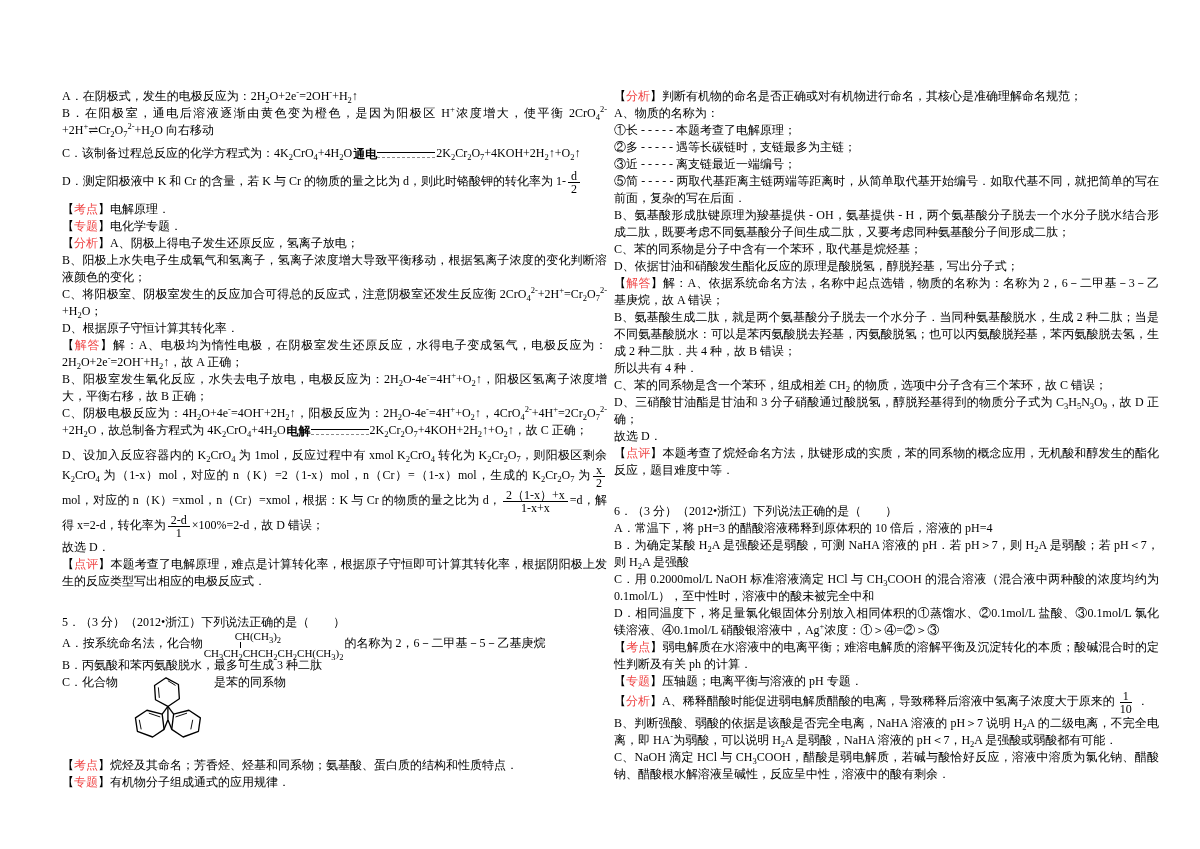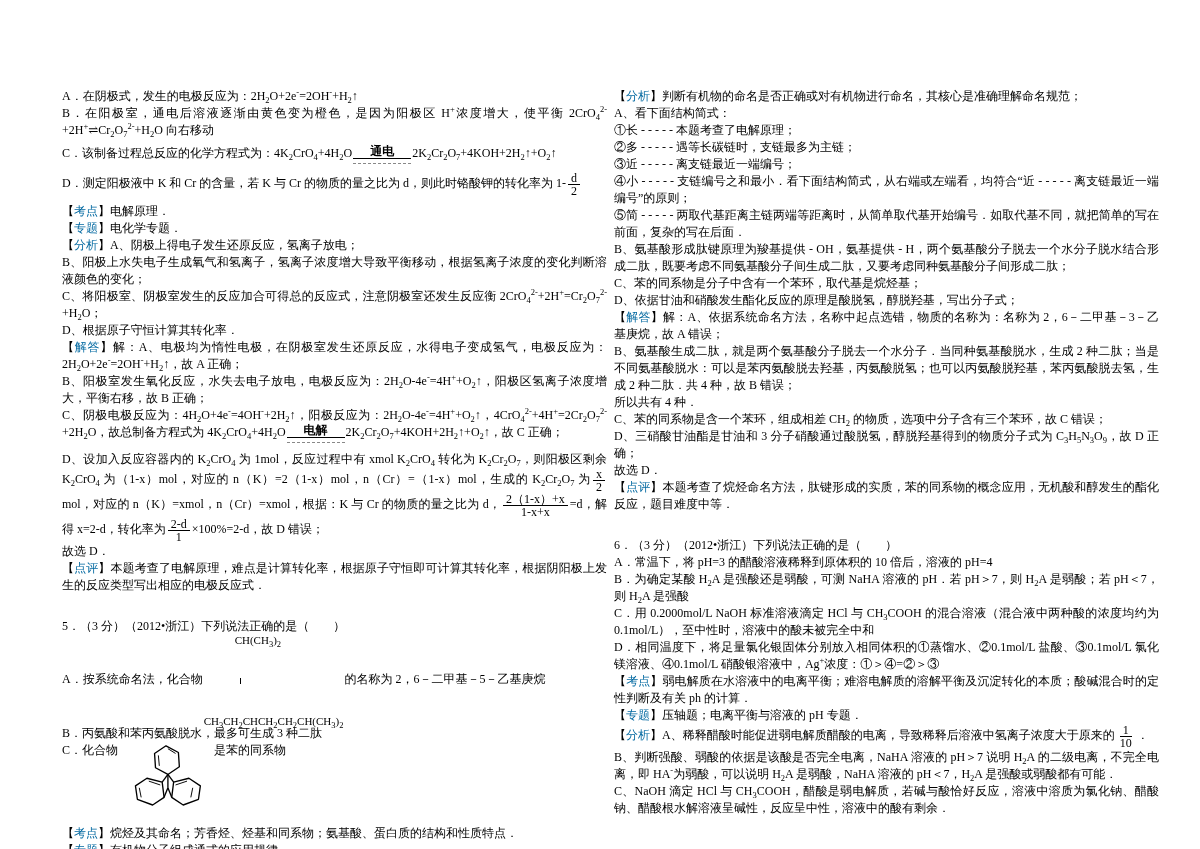--- a/index.html
+++ b/index.html
@@ -9,33 +9,33 @@
     font-size:12px;color:#000;overflow:hidden;
   }
   .col{position:absolute;top:88px;width:545px;line-height:17px;text-align:justify;}
   #left-col{left:62px;}
   #right-col{left:614px;}
   .line{margin:0;}
   .mt6{margin-top:6px;}
   .mt8{margin-top:8px;}
   .mt24{margin-top:24px;}
   .tag{color:#000;}
-  .tag b{color:#0369a1;font-weight:normal;}
+  .tag b{color:#ef4444;font-weight:normal;}
   sub{font-size:8.5px;vertical-align:-3px;line-height:0;}
   sup{font-size:8.5px;vertical-align:5px;line-height:0;}
   
   .frac{display:inline-flex;flex-direction:column;align-items:center;vertical-align:middle;line-height:12px;margin:0 2px;text-align:center;}
   .frac .fn{border-bottom:1px solid #000;padding:0 3px;}
   .frac .fd{padding:0 3px;}
   
-  .rxn{display:inline-flex;flex-direction:column;align-items:center;vertical-align:middle;margin:0 1px;line-height:12px;}
+  .rxn{display:inline-flex;align-items:center;vertical-align:middle;margin:0 1px;line-height:12px;}
   .rxn .cond{font-weight:bold;font-size:12px;font-family:"Liberation Sans","DejaVu Sans",sans-serif;}
   .rxn .bar{width:58px;height:4px;border-top:1.5px solid #000;border-bottom:1px dashed #888;margin-top:1px;}
   
-  .structA{display:inline-flex;flex-direction:column;vertical-align:middle;line-height:11px;font-size:11px;margin:0 1px -2px 1px;gap:32px;}
+  .structA{display:inline-flex;flex-direction:column;vertical-align:middle;line-height:11px;font-size:11px;margin:0 1px -2px 1px;}
   .structA .s-top{margin-left:31px;}
   .structA .s-bond{width:1px;height:6px;background:#000;margin-left:36px;}
   
   .struct-c-line{display:flex;align-items:flex-start;}
   .struct-c-line svg{margin:0 2px -1px 2px;}
   svg .sk{fill:none;stroke:#000;stroke-width:1.4;stroke-linejoin:round;}
   svg .db{fill:none;stroke:#000;stroke-width:1;}
 </style>
 </head>
 <body>
@@ -104,25 +104,24 @@
     <line class="sk" x1="50" y1="48" x2="46" y2="58"></line>
     <line class="sk" x1="50" y1="48" x2="54" y2="58"></line>
   </svg>
 <span>是苯的同系物</span>
     </div>
     <div class="line"><span class="tag">【<b>考点</b>】</span>烷烃及其命名；芳香烃、烃基和同系物；氨基酸、蛋白质的结构和性质特点．</div>
     <div class="line"><span class="tag">【<b>专题</b>】</span>有机物分子组成通式的应用规律．</div>
   </div>
 <div id="right-col" class="col">
     <div class="line"><span class="tag">【<b>分析</b>】</span>判断有机物的命名是否正确或对有机物进行命名，其核心是准确理解命名规范；</div>
-    <div class="line">A、看下面结构简式：</div>
+    <div class="line">A、物质的名称为：</div>
     <div class="line">①长 - - - - - 本题考查了电解原理；</div>
     <div class="line">②多 - - - - - 遇等长碳链时，支链最多为主链；</div>
     <div class="line">③近 - - - - - 离支链最近一端编号；</div>
-    <div class="line">④小 - - - - - 支链编号之和最小．看下面结构简式，从右端或左端看，均符合“近 - - - - - 离支链最近一端编号”的原则；</div>
     <div class="line">⑤简 - - - - - 两取代基距离主链两端等距离时，从简单取代基开始编号．如取代基不同，就把简单的写在前面，复杂的写在后面．</div>
     <div class="line">B、氨基酸形成肽键原理为羧基提供 - OH，氨基提供 - H，两个氨基酸分子脱去一个水分子脱水结合形成二肽，既要考虑不同氨基酸分子间生成二肽，又要考虑同种氨基酸分子间形成二肽；</div>
     <div class="line">C、苯的同系物是分子中含有一个苯环，取代基是烷烃基；</div>
     <div class="line">D、依据甘油和硝酸发生酯化反应的原理是酸脱氢，醇脱羟基，写出分子式；</div>
     <div class="line"><span class="tag">【<b>解答</b>】</span>解：A、依据系统命名方法，名称中起点选错，物质的名称为：名称为 2，6－二甲基－3－乙基庚烷，故 A 错误；</div>
     <div class="line">B、氨基酸生成二肽，就是两个氨基酸分子脱去一个水分子．当同种氨基酸脱水，生成 2 种二肽；当是不同氨基酸脱水：可以是苯丙氨酸脱去羟基，丙氨酸脱氢；也可以丙氨酸脱羟基，苯丙氨酸脱去氢，生成 2 种二肽．共 4 种，故 B 错误；</div>
     <div class="line">所以共有 4 种．</div>
     <div class="line">C、苯的同系物是含一个苯环，组成相差 CH<sub>2</sub> 的物质，选项中分子含有三个苯环，故 C 错误；</div>
     <div class="line">D、三硝酸甘油酯是甘油和 3 分子硝酸通过酸脱氢，醇脱羟基得到的物质分子式为 C<sub>3</sub>H<sub>5</sub>N<sub>3</sub>O<sub>9</sub>，故 D 正确；</div>
     <div class="line">故选 D．</div>

